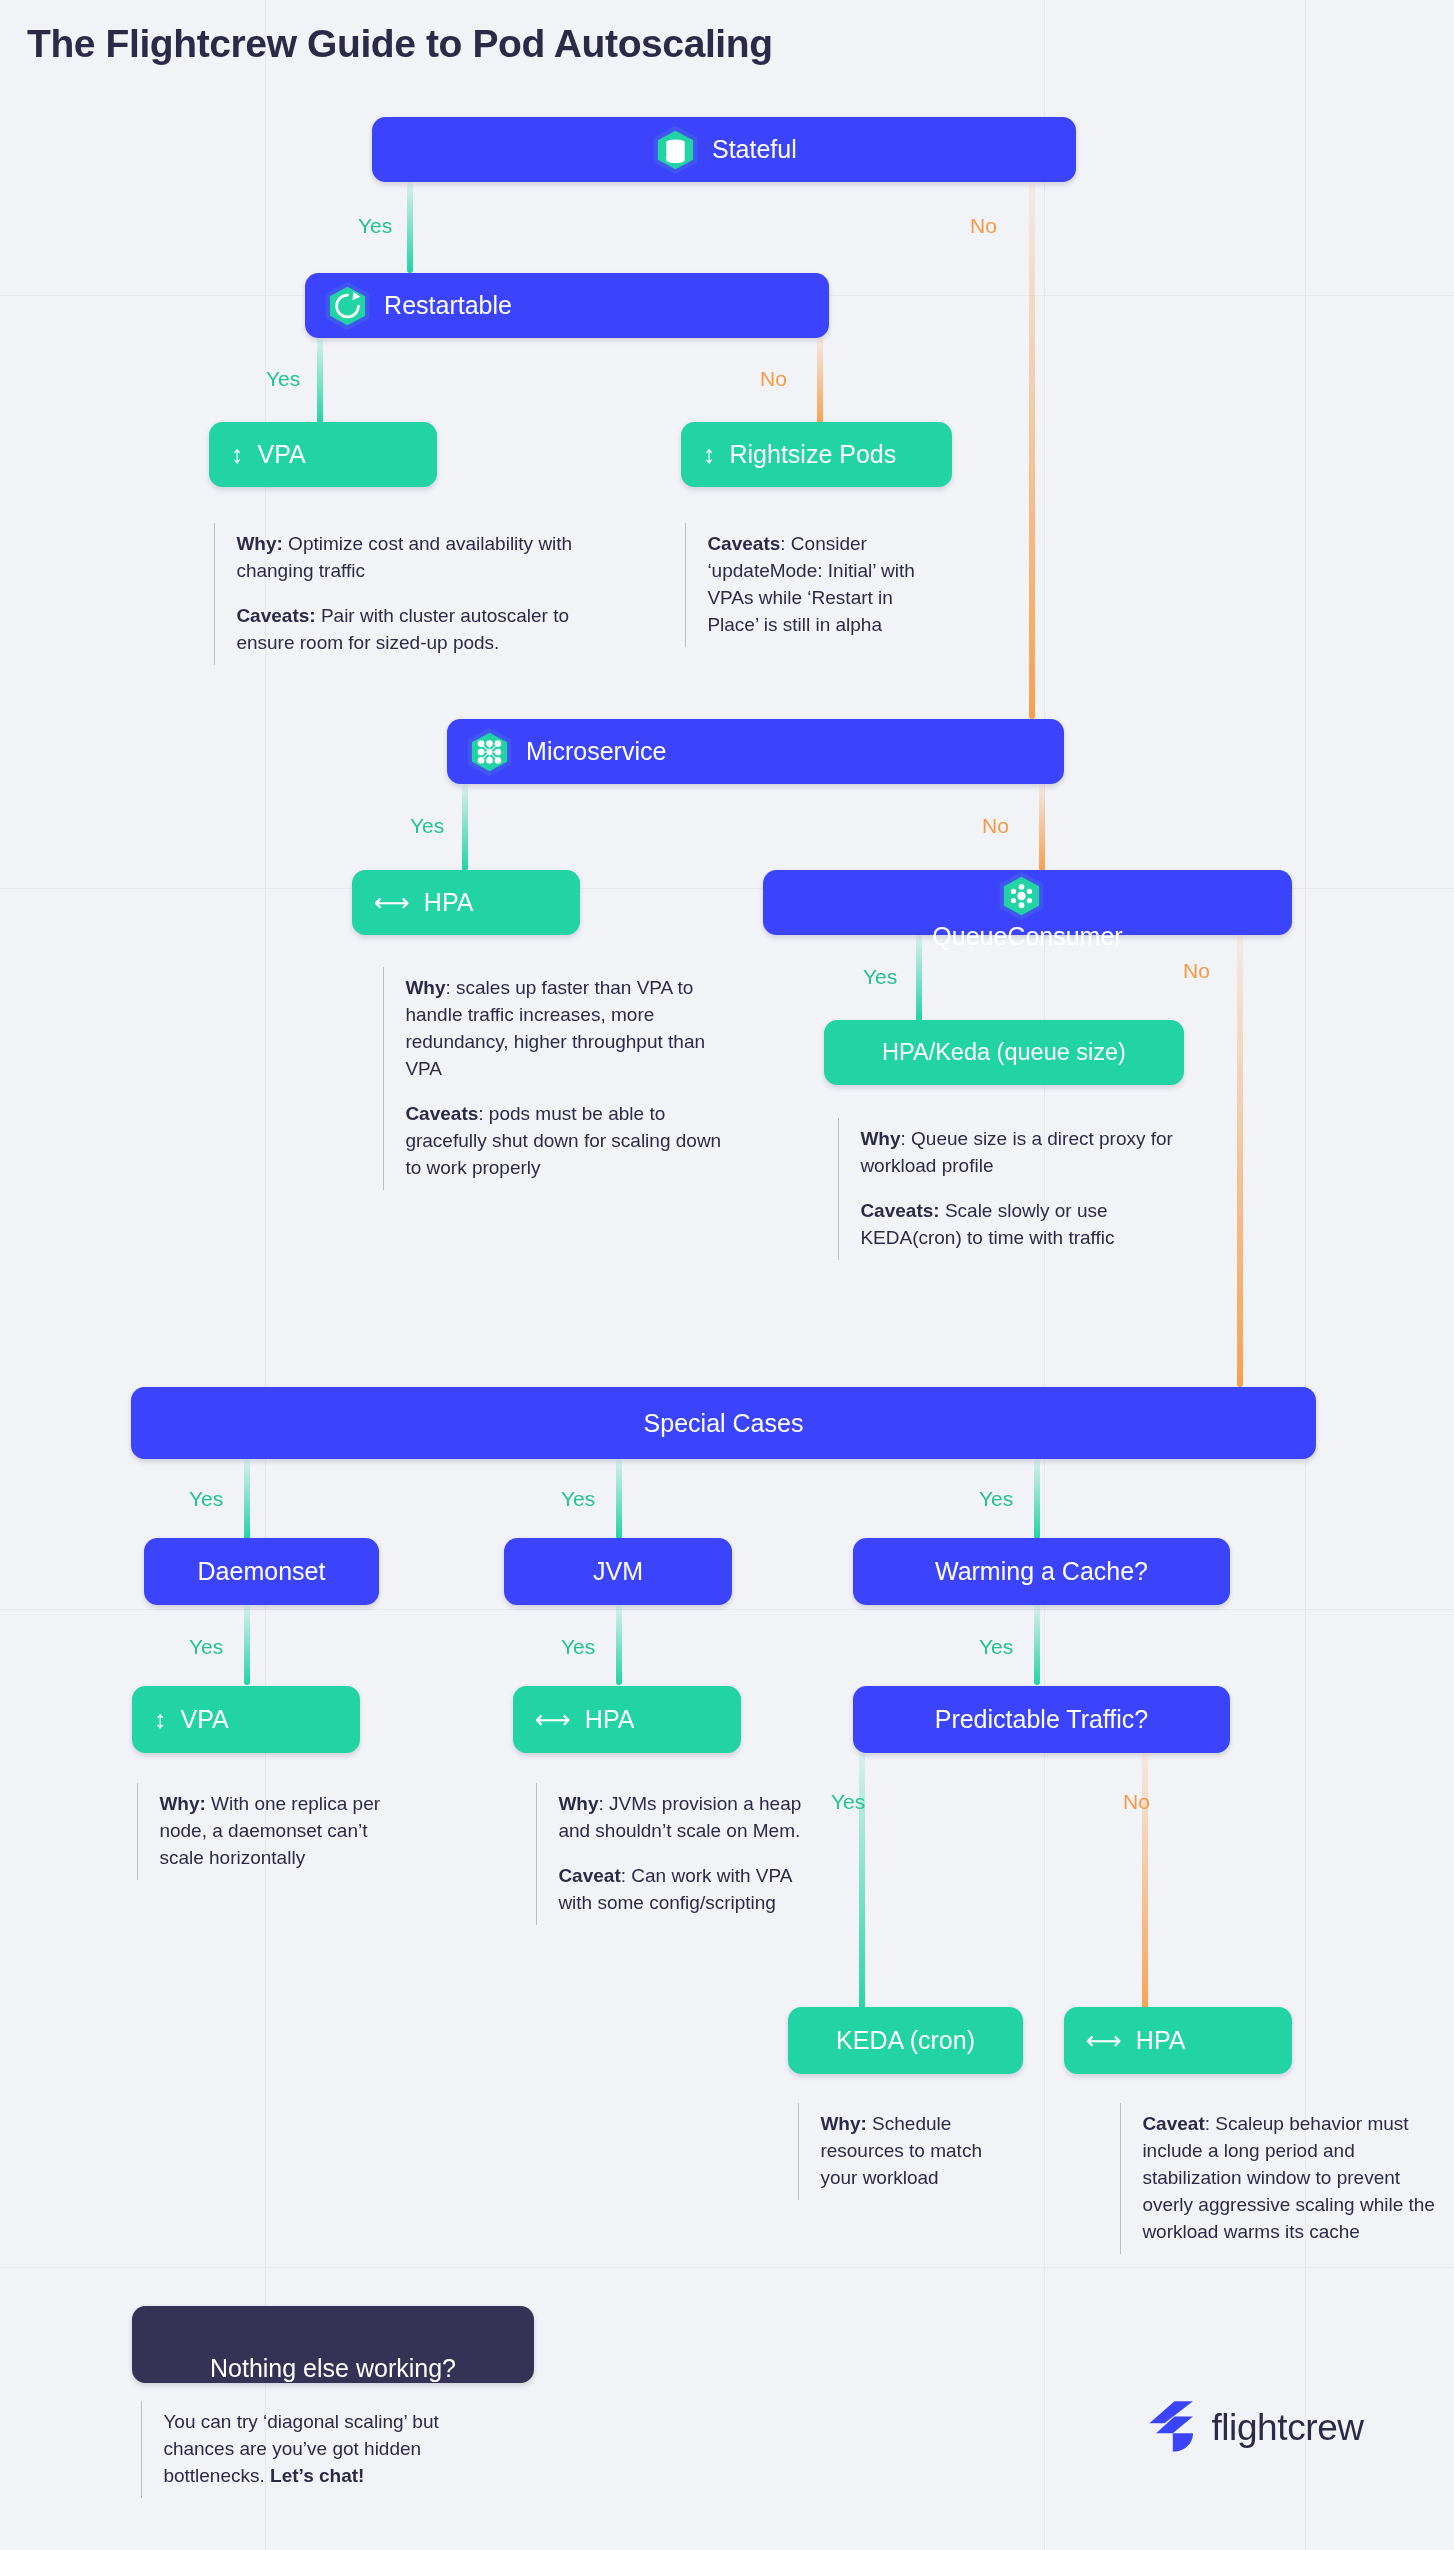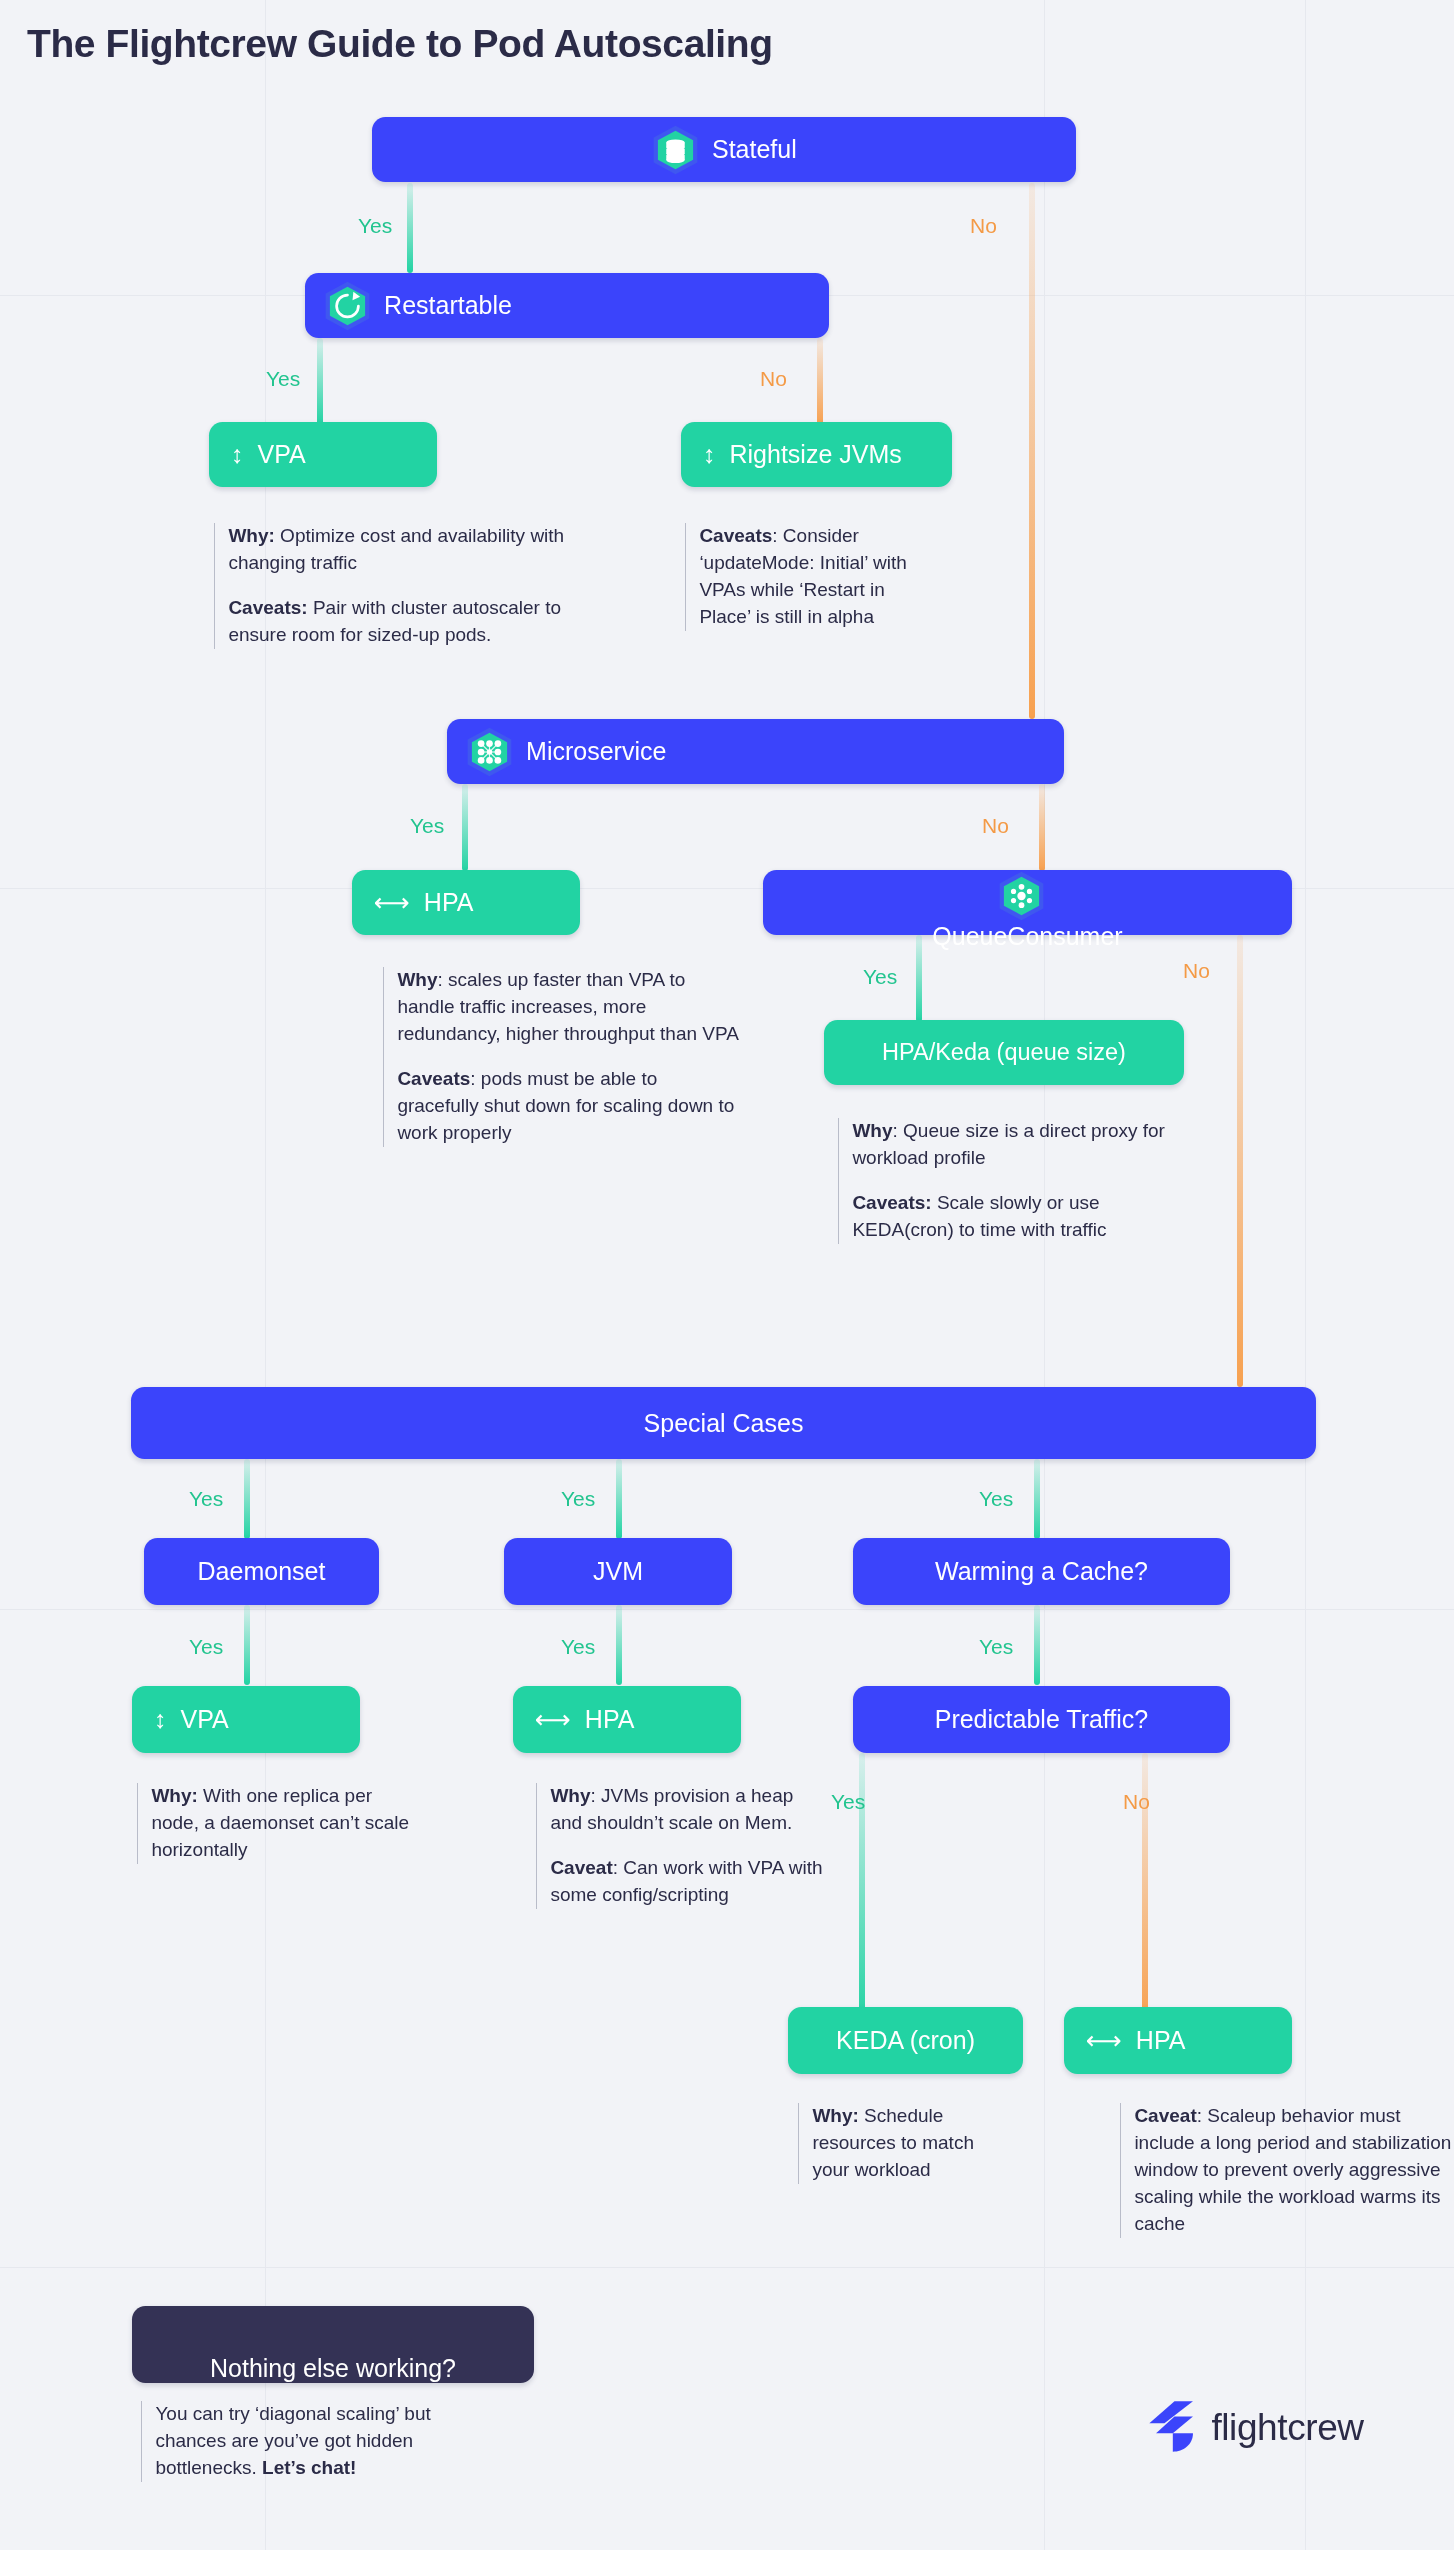--- a/index.html
+++ b/index.html
@@ -59,21 +59,21 @@
 
   
   .note {
     position: absolute;
     border-left: 1.7px solid #b9bcc9;
     padding-left: 13.4px;
     color: #2b2b47;
     font-size: 19px;
     line-height: 1.42;
   }
-  .note p { margin: 0; }
+  .note p { margin: 8px; }
   .note p + p { margin-top: 18.4px; }
   .note b { font-weight: 700; }
 
   
   .logo { position: absolute; display: flex; align-items: center; }
   .logo-word {
     font-size: 37px; font-weight: 500; color: #2b2b47;
     margin-left: 13.4px; letter-spacing: -0.4px;
   }
 </style>
@@ -139,21 +139,21 @@
     <span class="arrow-glyph">↕</span>
     <span class="node-label">VPA</span>
   </div>
   <div class="note" style="left:214px; top:523px; width:394px;">
     <p><b>Why:</b><span> Optimize cost and availability with changing traffic</span></p>
     <p><b>Caveats:</b><span> Pair with cluster autoscaler to ensure room for sized-up pods.</span></p>
   </div>
 
   <div class="node green" style="left:681px; top:422px; width:271px; height:65px;">
     <span class="arrow-glyph">↕</span>
-    <span class="node-label">Rightsize JVMs</span>
+    <span class="node-label">Rightsize Pods</span>
   </div>
   <div class="note" style="left:685px; top:523px; width:251px;">
     <p><b>Caveats</b><span>: Consider ‘updateMode: Initial’ with VPAs while ‘Restart in Place’ is still in alpha</span></p>
   </div>
 
   <div class="node blue" style="left:447px; top:719px; width:617px; height:65px;">
     <span class="hexwrap">
       <svg width="49" height="52" viewBox="0 0 58 62">
         <polygon points="29,2 55,16 55,46 29,60 3,46 3,16" fill="#3f57f0"></polygon>
         <polygon points="29,8 50,19.5 50,42.5 29,54 8,42.5 8,19.5" fill="#22D3A3"></polygon>

